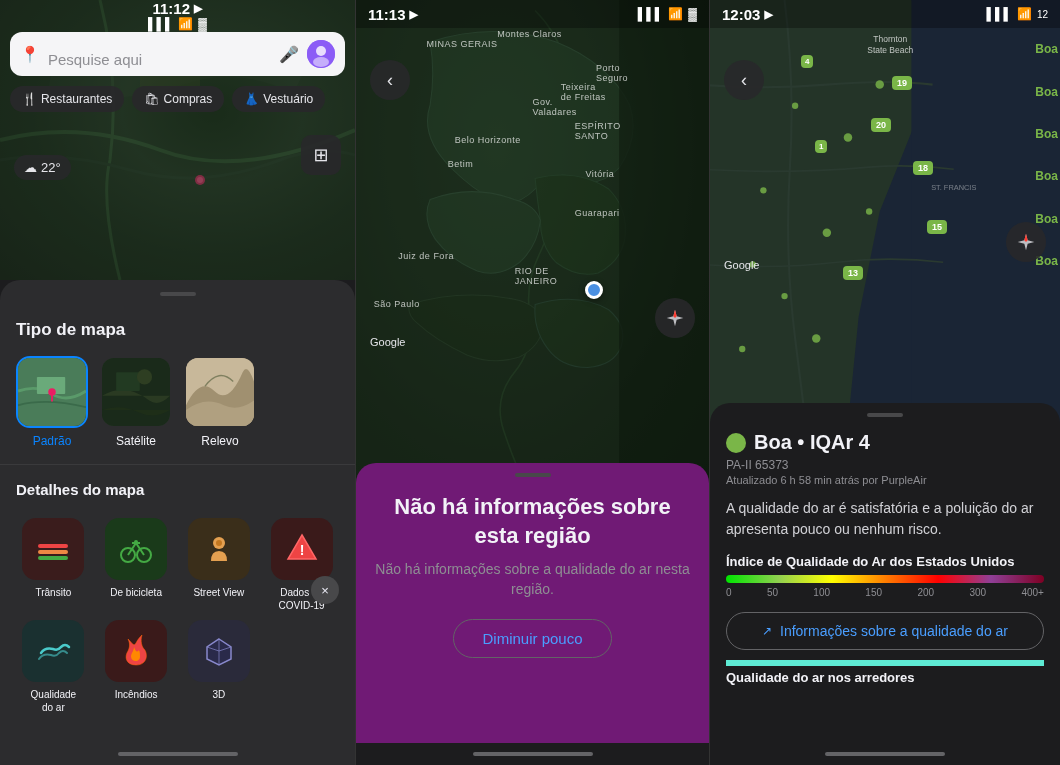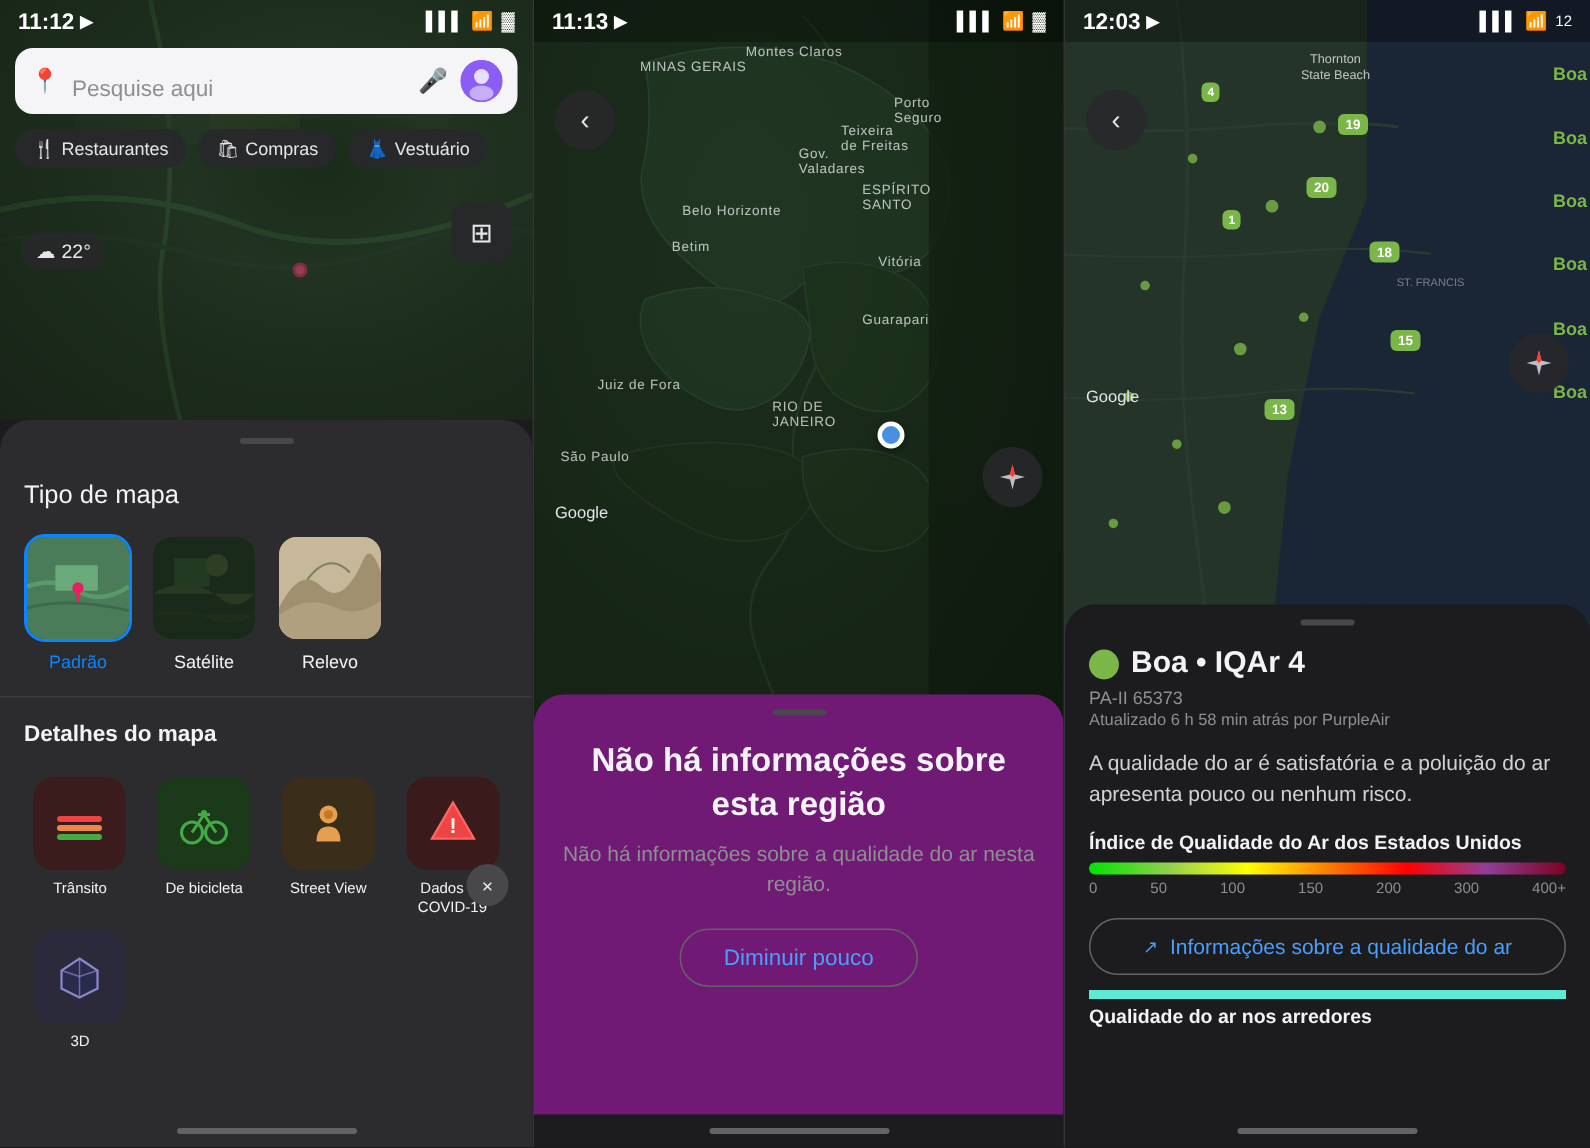--- a/index.html
+++ b/index.html
@@ -43,20 +43,21 @@
 
     .status-bar1 {
       position: absolute;
       top: 0; left: 0; right: 0;
       height: 28px;
       display: flex;
       align-items: center;
       justify-content: space-between;
       padding: 0 12px;
       z-index: 10;
+      flex-direction: column;
     }
 
     .status-time {
       color: #fff;
       font-size: 15px;
       font-weight: 600;
       display: flex;
       align-items: center;
       gap: 4px;
     }
@@ -197,21 +198,21 @@
       justify-content: center;
       color: #ebebf5;
       font-size: 13px;
       cursor: pointer;
       z-index: 10;
     }
 
     .section-title {
       color: #f2f2f7;
       font-size: 17px;
-      font-weight: 400;
+      font-weight: 700;
     }
 
     .map-types-row {
       display: flex;
       gap: 12px;
     }
 
     .map-type-item {
       display: flex;
       flex-direction: column;
@@ -881,21 +882,39 @@
       <div class="detail-item">
         <div class="detail-icon icon-covid">
           <svg viewBox="0 0 40 40" width="40" height="40">
             <polygon points="20,6 34,30 6,30" fill="#e44" stroke="#ff6666" stroke-width="1.5"></polygon>
             <text x="20" y="26" text-anchor="middle" fill="white" font-size="14" font-weight="bold">!</text>
           </svg>
         </div>
         <span class="detail-label">Dados da<br>COVID-19</span>
       </div>
 
-
+      <div class="detail-item">
+        <div class="detail-icon icon-air">
+          <svg viewBox="0 0 40 40" width="40" height="40">
+            <path d="M8 22 Q12 16 20 18 Q25 20 28 16 Q32 12 36 16" stroke="#4acaca" stroke-width="2.5" fill="none" stroke-linecap="round"></path>
+            <path d="M6 28 Q10 22 18 24 Q23 26 26 22 Q30 18 34 22" stroke="#4acaca" stroke-width="2" fill="none" stroke-linecap="round" opacity="0.6"></path>
+          </svg>
+        </div>
+        <span class="detail-label">Qualidade<br>do ar</span>
+      </div>
+
+      <div class="detail-item">
+        <div class="detail-icon icon-fire">
+          <svg viewBox="0 0 40 40" width="40" height="40">
+            <path d="M20 34 C10 34 8 26 12 20 C14 16 14 12 12 8 C16 12 18 16 20 12 C22 8 24 6 26 4 C24 10 26 16 28 18 C32 22 32 34 20 34Z" fill="#e44" stroke="#ff6600" stroke-width="0.5"></path>
+            <path d="M20 30 C15 30 14 25 16 22 C17 20 18 18 18 16 C19 18 20 22 22 20 C24 18 24 24 24 26 C24 28 22 30 20 30Z" fill="#ff8800"></path>
+          </svg>
+        </div>
+        <span class="detail-label">Incêndios</span>
+      </div>
 
       <div class="detail-item">
         <div class="detail-icon icon-3d">
           <svg viewBox="0 0 40 40" width="40" height="40">
             <path d="M20 8 L32 16 L32 28 L20 34 L8 28 L8 16 Z" stroke="#8888cc" stroke-width="1.5" fill="#2a2a4a"></path>
             <path d="M20 8 L20 20 L32 16" stroke="#8888cc" stroke-width="1" fill="none" opacity="0.7"></path>
             <path d="M20 20 L8 16" stroke="#8888cc" stroke-width="1" fill="none" opacity="0.7"></path>
             <path d="M20 20 L20 34" stroke="#8888cc" stroke-width="1" fill="none" opacity="0.7"></path>
           </svg>
         </div>

